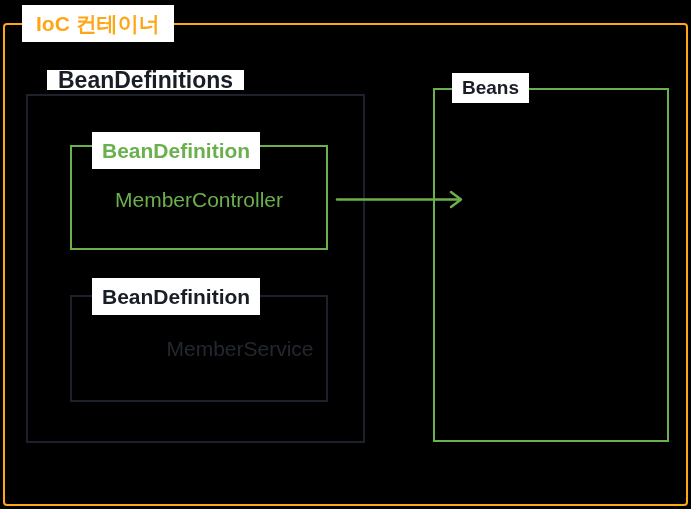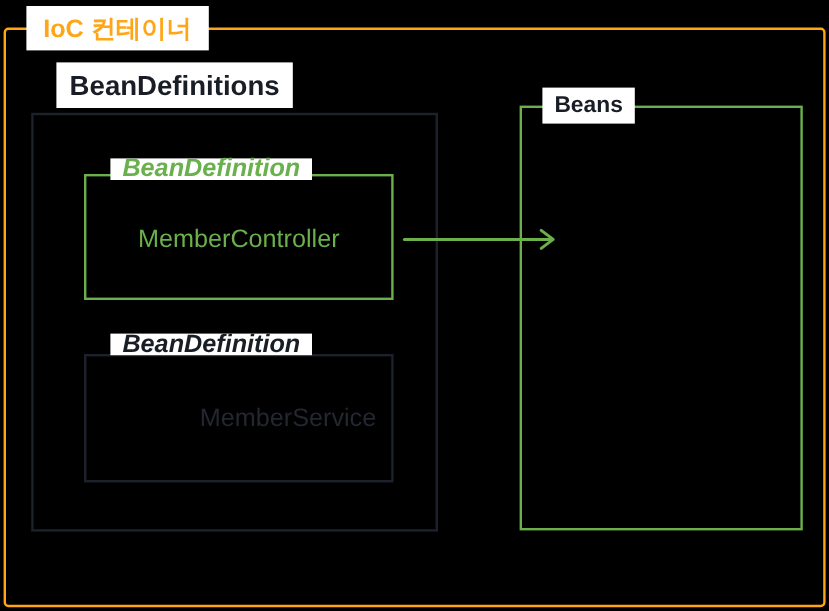--- a/index.html
+++ b/index.html
@@ -34,30 +34,29 @@
     white-space:nowrap;
     z-index:3;
   }
   .title-chip{
     left:22px;top:5px;height:37px;
     padding:0 14px;
     font-size:21px;
     color:var(--accent-orange);
   }
   .beandefs-chip{
-    left:47px;top:52px;height:38px;
+    left:47px;top:70px;height:20px;
     padding:0 11px;
     font-size:23px;
     color:var(--text-dark);
   }
   .def-chip{
-    left:92px;height:18px;
+    left:92px;height:37px;
     padding:0 10px;
     font-size:21px;
-    font-style:italic;
   }
   .def-chip-1{top:132px;color:var(--accent-green);}
   .def-chip-2{top:278px;color:var(--text-dark);}
   .beans-chip{
     left:452px;top:73px;height:30px;
     padding:12px 10px;
     font-size:19px;
     color:var(--text-dark);
   }
   

